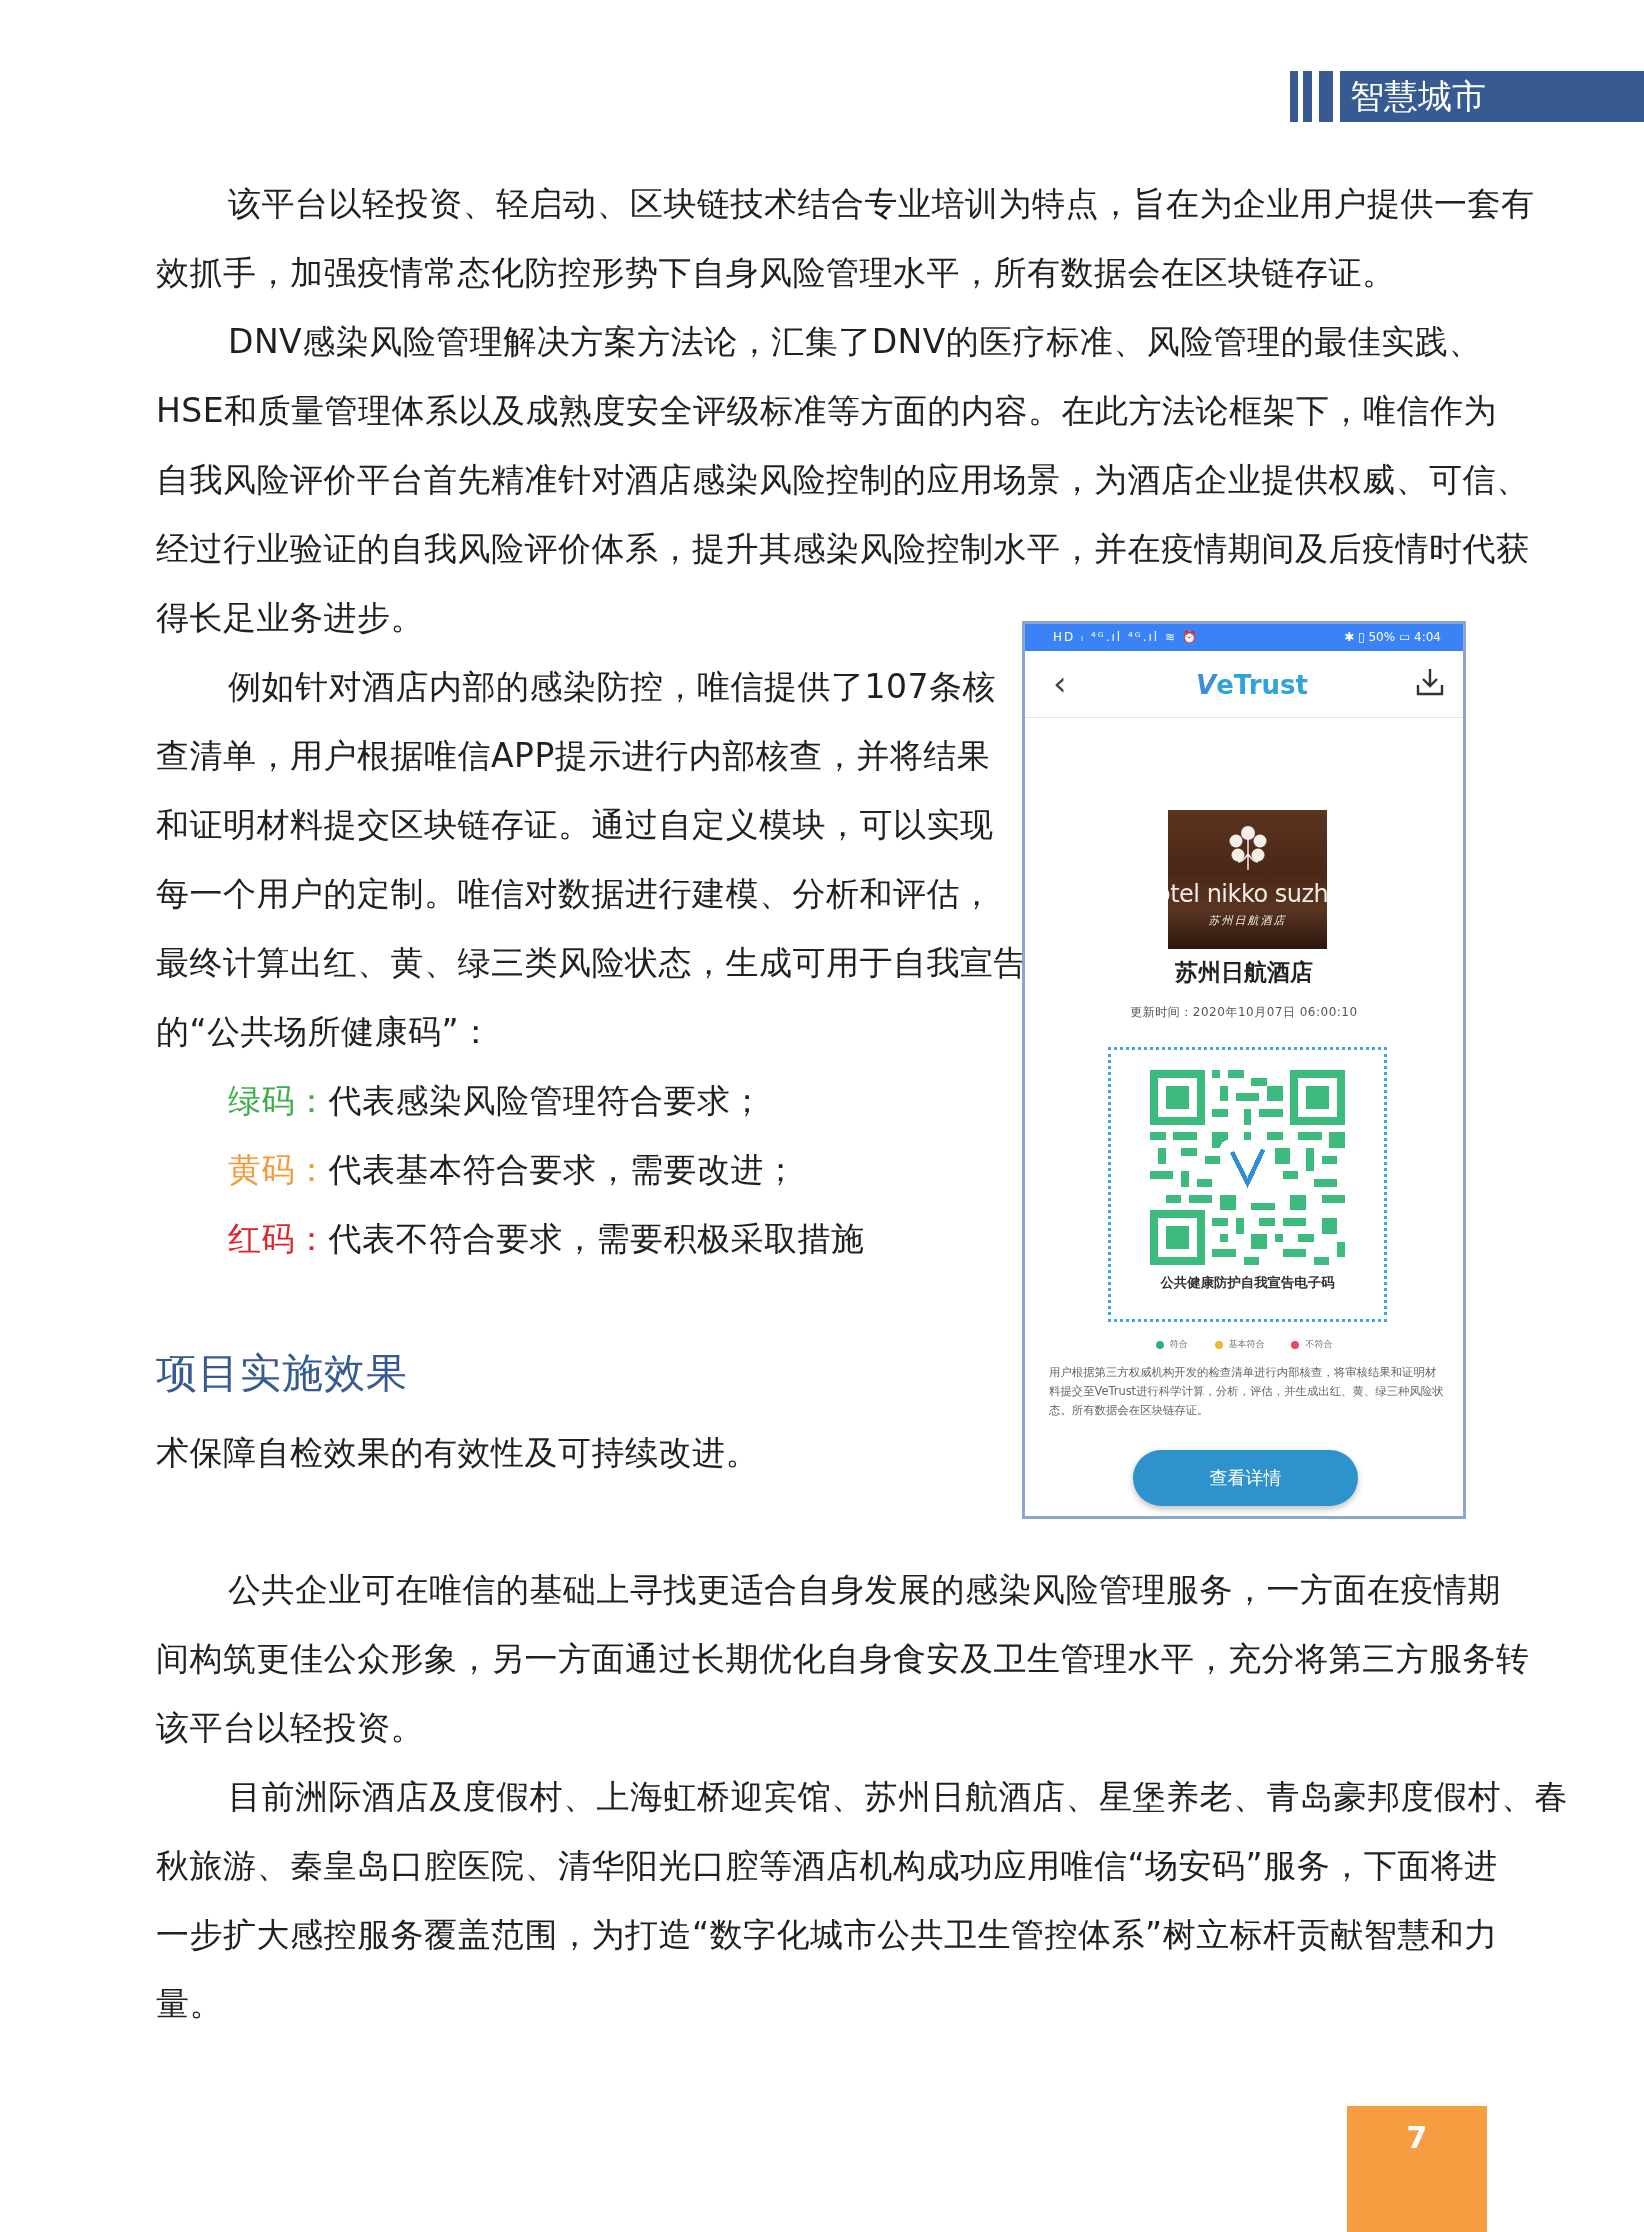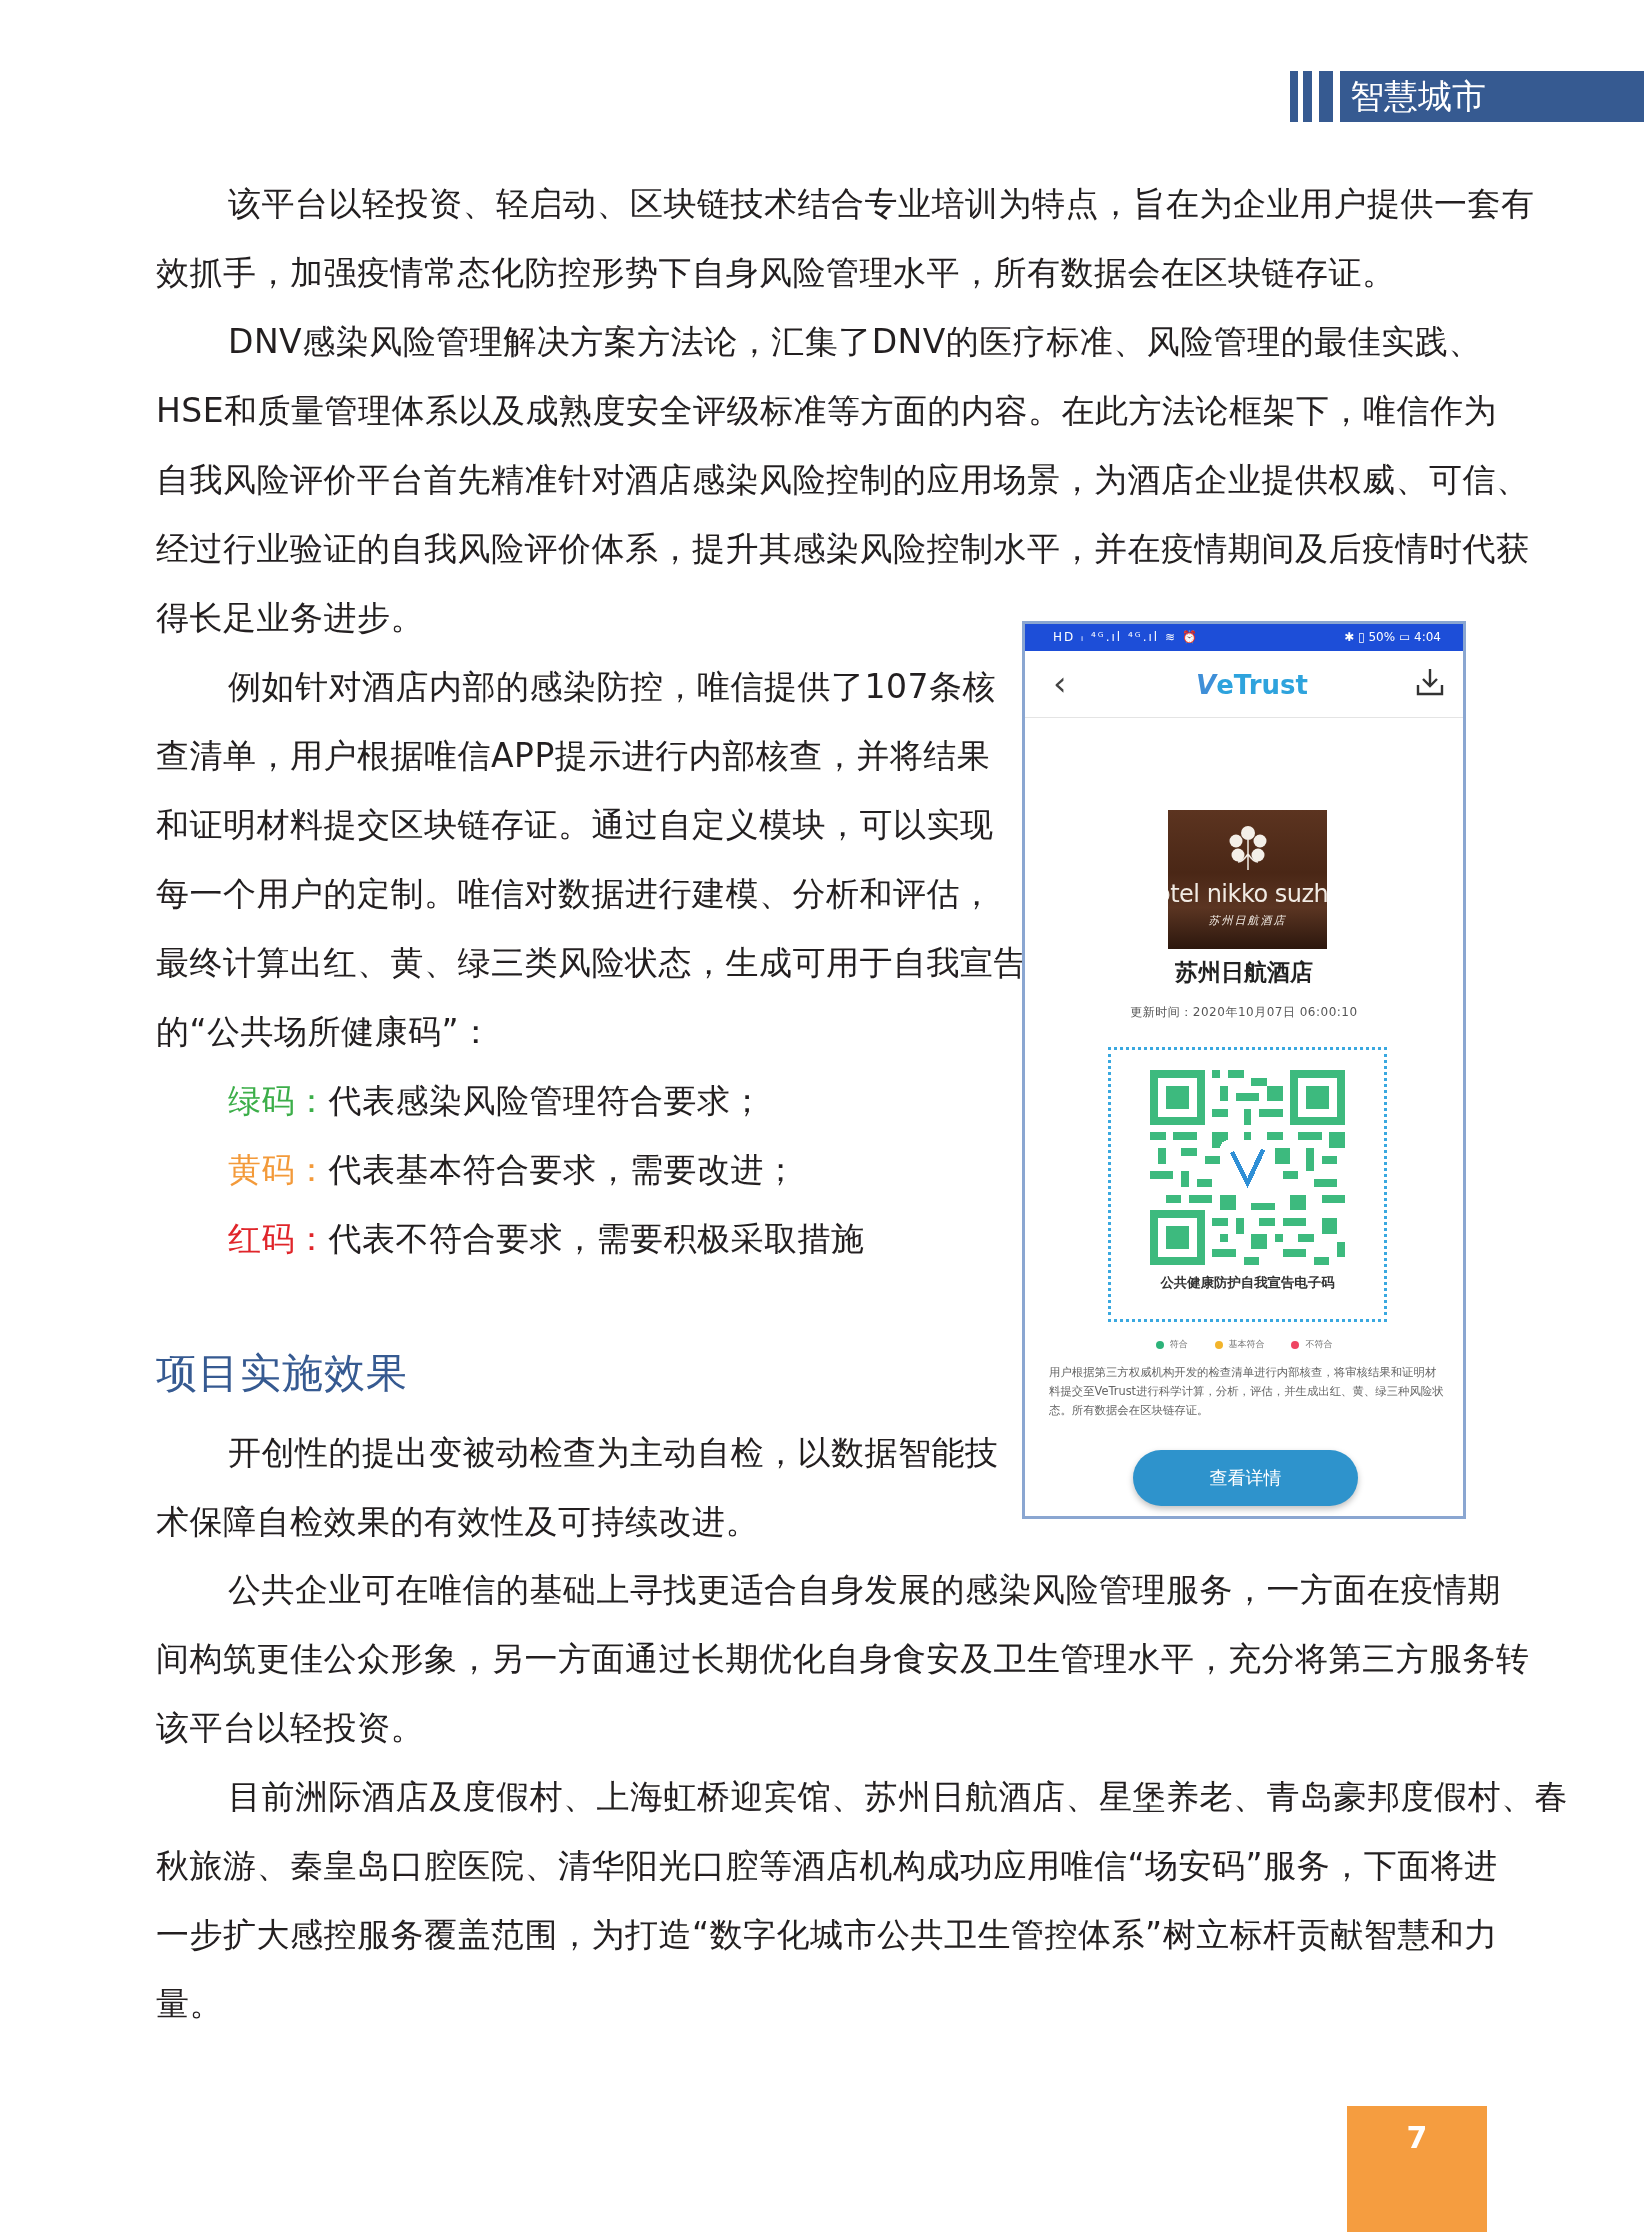--- a/index.html
+++ b/index.html
@@ -19,21 +19,21 @@
   .code-green { color:#3cae49; }
   .code-yellow { color:#f39a3a; }
   .code-red { color:#e0252a; }
 
   .section-title { position:absolute; left:156px; top:1338px; font-size:41px; font-weight:normal;
                    color:#365a91; letter-spacing:1px; line-height:70px;text-align:center; }
 
   
   .phone { position:absolute; left:1022px; top:621px; width:444px; height:898px; background:#fff;
            border:3px solid #8aa6d1; box-sizing:border-box; overflow:hidden; }
-  .status-bar { position:absolute; left:0; top:0; width:100%; height:27px; background:#1d4ed8; color:#fff;
+  .status-bar { position:absolute; left:0; top:0; width:100%; height:27px; background:#3b82f6; color:#fff;
                 font-size:12px; line-height:27px; }
   .status-left { position:absolute; left:28px; letter-spacing:2px; }
   .status-right { position:absolute; right:22px; }
   .app-bar { position:absolute; top:27px; left:0; width:100%; height:66px; border-bottom:1px solid #e4e4e4; }
   .back-btn { position:absolute; left:28px; top:12px; font-size:34px; color:#444; line-height:40px; }
   .logo { position:absolute; left:8px; width:100%; top:14px; text-align:center; color:#2ea3dd; font-size:26px;
           font-weight:bold; line-height:40px; }
   .logo .v { color:#3f8fd8; font-style:italic; }
   .download-btn { position:absolute; right:18px; top:14px; width:30px; height:34px; }
   .hotel-img { position:absolute; left:143px; top:186px; width:159px; height:139px;
@@ -102,21 +102,20 @@
     <span class="code-yellow">黄码：</span><span>代表基本符合要求，需要改进；</span>
   </span>
   <span class="line indent">
     <span class="code-red">红码：</span><span>代表不符合要求，需要积极采取措施</span>
   </span>
 </div>
 
 <div class="section-title">项目实施效果</div>
 
 <div class="para" style="top:1418px;width:836px;">
-  <span class="line indent">开创性的提出变被动检查为主动自检，以数据智能技</span>
   <span class="line">术保障自检效果的有效性及可持续改进。</span>
 </div>
 
 <div class="para" style="top:1555px;width:1333px;">
   <span class="line indent">公共企业可在唯信的基础上寻找更适合自身发展的感染风险管理服务，一方面在疫情期</span>
   <span class="line">间构筑更佳公众形象，另一方面通过长期优化自身食安及卫生管理水平，充分将第三方服务转</span>
   <span class="line">该平台以轻投资。</span>
 </div>
 
 <div class="para" style="top:1762px;width:1333px;">

